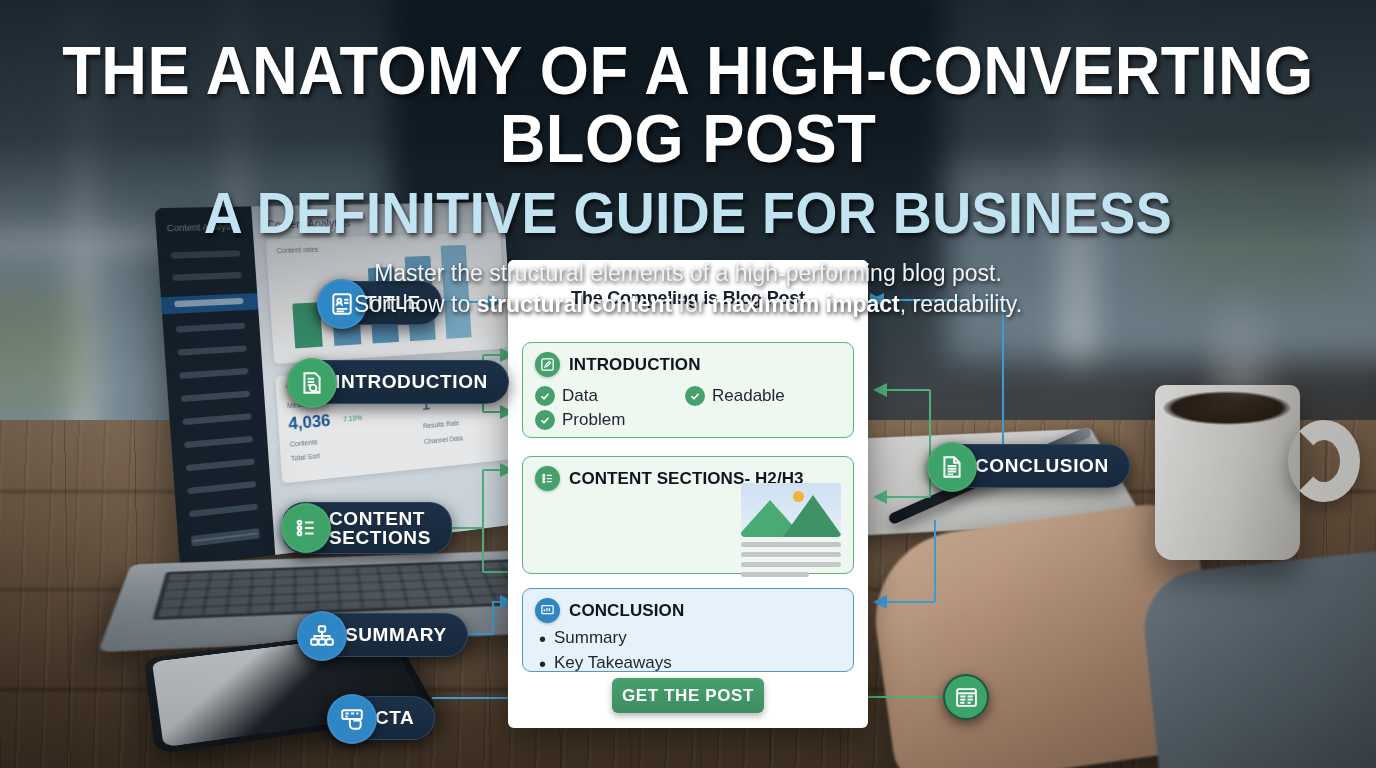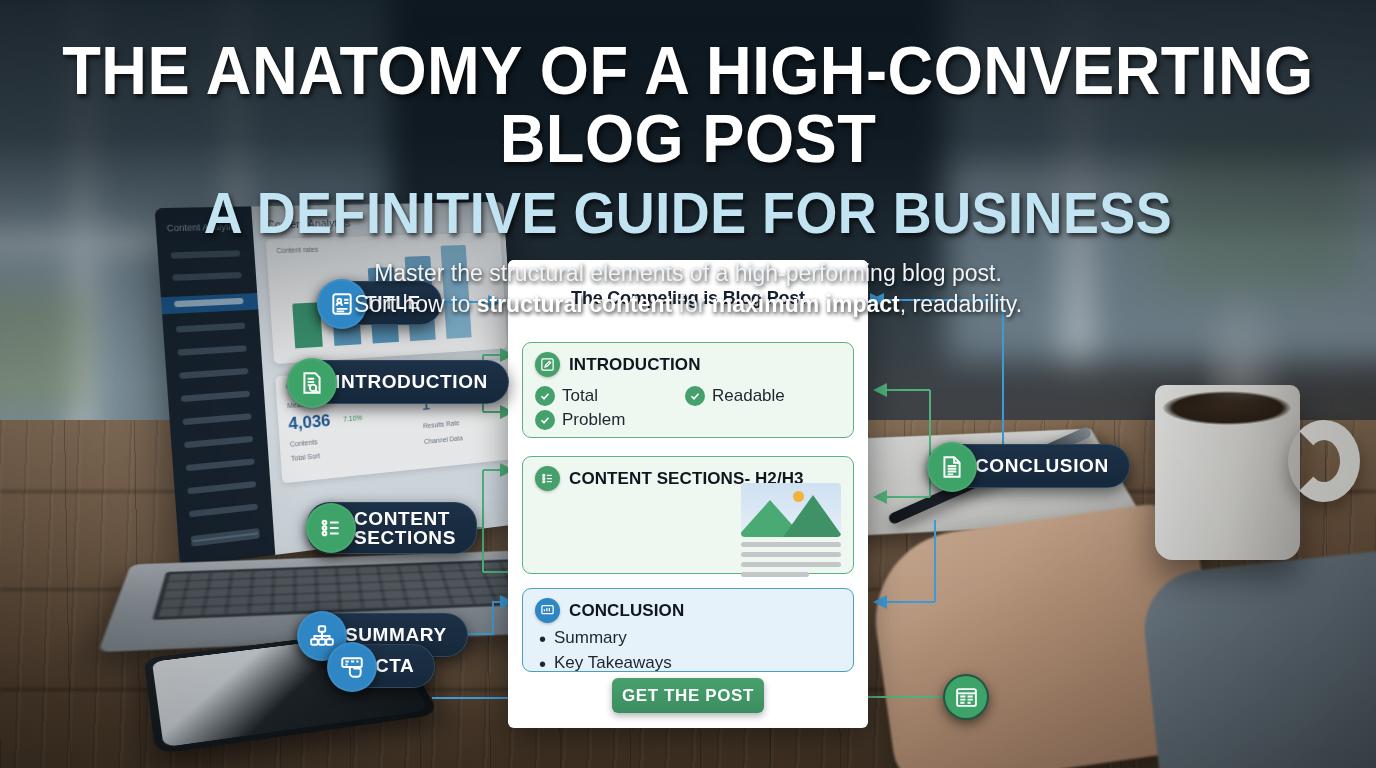--- a/index.html
+++ b/index.html
@@ -470,21 +470,21 @@
       </span>
       <span class="label">INTRODUCTION</span>
     </div>
     <div class="checks">
       <div class="chk c1">
         <span class="dot">
             <svg viewBox="0 0 24 24" fill="none" stroke="#fff" stroke-width="3.4">
               <path d="M5 12.5l5 5 9-10"></path>
             </svg>
           </span>
-        <span>Total</span>
+        <span>Data</span>
       </div>
       <div class="chk c2">
         <span class="dot">
             <svg viewBox="0 0 24 24" fill="none" stroke="#fff" stroke-width="3.4">
               <path d="M5 12.5l5 5 9-10"></path>
             </svg>
           </span>
         <span>Readable</span>
       </div>
       <div class="chk c3">
@@ -558,21 +558,21 @@
     <svg viewBox="0 0 24 24" fill="none" stroke="#fff" stroke-width="1.8">
         <path d="M5 3h10l4 4v14H5z"></path>
         <path d="M8 8h6M8 11h6M8 14h3"></path>
         <circle cx="13" cy="16.5" r="3"></circle>
         <path d="M15.2 18.7L17.5 21"></path>
       </svg>
   </span>
   <span class="txt">INTRODUCTION</span>
 </div>
 
-<div class="pill two" style="left:282px; top:502px;margin-left:25px;">
+<div class="pill two" style="left:282px; top:502px;">
   <span class="ico green" style="top:0">
     <svg viewBox="0 0 24 24" fill="none" stroke="#fff" stroke-width="1.9">
         <circle cx="6" cy="7" r="1.7"></circle>
         <circle cx="6" cy="12" r="1.7"></circle>
         <circle cx="6" cy="17" r="1.7"></circle>
         <path d="M11 7h8M11 12h8M11 17h8"></path>
       </svg>
   </span>
   <span class="txt">CONTENT
 SECTIONS</span>
@@ -584,21 +584,21 @@
         <rect x="9" y="3" width="6" height="5" rx="1"></rect>
         <rect x="2" y="15" width="6" height="5" rx="1"></rect>
         <rect x="9" y="15" width="6" height="5" rx="1"></rect>
         <rect x="16" y="15" width="6" height="5" rx="1"></rect>
         <path d="M12 8v4M5 15v-3h14v3M12 12v3"></path>
       </svg>
   </span>
   <span class="txt">SUMMARY</span>
 </div>
 
-<div class="pill" style="left:328px; top:644px;text-align:right;">
+<div class="pill" style="left:328px; top:696px;text-align:right;">
   <span class="ico">
     <svg viewBox="0 0 24 24" fill="none" stroke="#fff" stroke-width="1.8">
         <rect x="3" y="4" width="18" height="8" rx="1.5"></rect>
         <path d="M6 7h3M11 7h3M16 7h2M6 9.6h2"></path>
         <path d="M10 12v5M10 17c0 2.2 1.8 4 4 4h3a3 3 0 003-3v-3c0-1-.8-1.6-1.7-1.6h-5"></path>
       </svg>
   </span>
   <span class="txt">CTA</span>
 </div>
 

